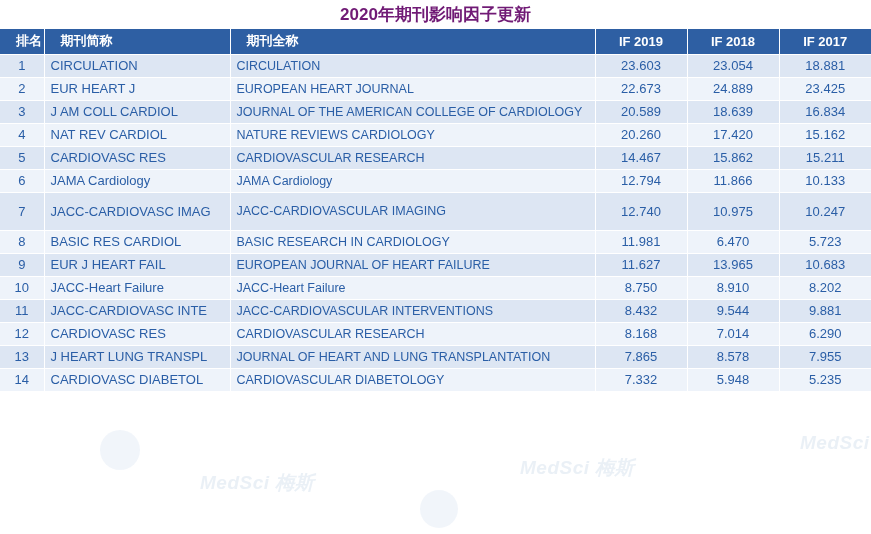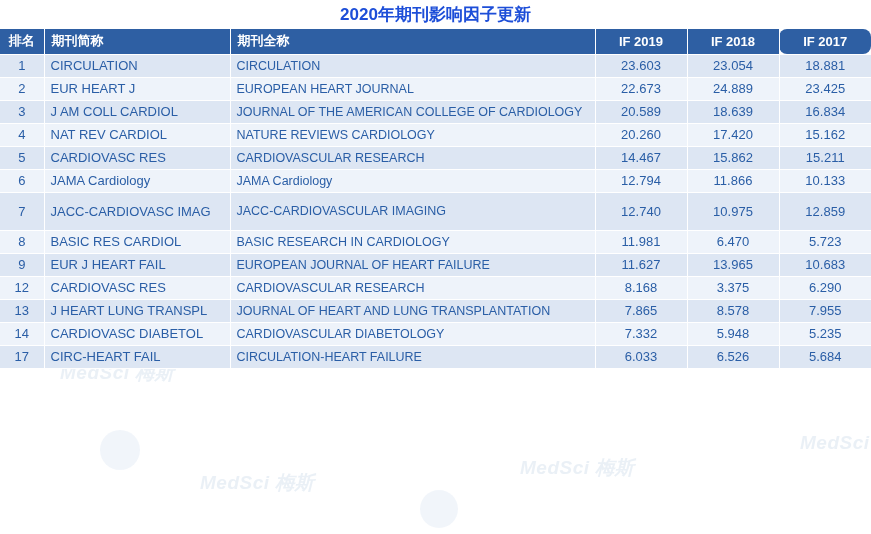--- a/index.html
+++ b/index.html
@@ -39,43 +39,43 @@
     border-radius: 50%;
     background: rgba(150,180,215,0.13);
     pointer-events: none;
   }
   #title-bar {
     height: 29px;
     line-height: 29px;
     text-align: center;
     font-size: 17px;
     font-weight: bold;
-    color: #1d4ed8;
+    color: #701a75;
     position: relative;
     z-index: 3;
   }
   table {
     border-collapse: collapse;
     width: 871px;
     table-layout: fixed;
     position: relative;
     z-index: 2;
   }
   thead th {
     background: #2e5fa3;
     color: #ffffff;
     font-size: 13px;
     font-weight: bold;
     height: 25px;
     border-right: 1px solid #ffffff;
     border-bottom: 1px solid #ffffff;
-    padding: 0 7px;
+    padding: 0 16px;
     white-space: nowrap;
   }
-  thead th:last-child { border-right: none; border-radius: 8px; }
+  thead th:last-child { border-right: none; }
   tbody td {
     height: 23px;
     font-size: 13px;
     color: #2a5ea6;
     padding: 1px 6px;
     border-right: 1px solid #ffffff;
     border-bottom: 1px solid #ffffff;
     overflow: hidden;
     white-space: nowrap;
   }
@@ -177,65 +177,73 @@
           <td class="c-if">12.794</td>
           <td class="c-if">11.866</td>
           <td class="c-if">10.133</td>
         </tr>
         <tr class="odd tall">
           <td class="c-rank">7</td>
           <td class="c-abbr">JACC-CARDIOVASC IMAG</td>
           <td class="c-full">JACC-CARDIOVASCULAR IMAGING</td>
           <td class="c-if">12.740</td>
           <td class="c-if">10.975</td>
-          <td class="c-if">12.859</td>
+          <td class="c-if">10.247</td>
         </tr>
         <tr class="even">
           <td class="c-rank">8</td>
           <td class="c-abbr">BASIC RES CARDIOL</td>
           <td class="c-full">BASIC RESEARCH IN CARDIOLOGY</td>
           <td class="c-if">11.981</td>
           <td class="c-if">6.470</td>
           <td class="c-if">5.723</td>
         </tr>
         <tr class="odd">
           <td class="c-rank">9</td>
           <td class="c-abbr">EUR J HEART FAIL</td>
           <td class="c-full">EUROPEAN JOURNAL OF HEART FAILURE</td>
           <td class="c-if">11.627</td>
           <td class="c-if">13.965</td>
           <td class="c-if">10.683</td>
         </tr>
         <tr class="even">
+          <td class="c-rank">10</td>
+          <td class="c-abbr">JACC-Heart Failure</td>
+          <td class="c-full">JACC-Heart Failure</td>
+          <td class="c-if">8.750</td>
+          <td class="c-if">8.910</td>
+          <td class="c-if">8.202</td>
+        </tr>
+        <tr class="odd">
+          <td class="c-rank">11</td>
+          <td class="c-abbr">JACC-CARDIOVASC INTE</td>
+          <td class="c-full">JACC-CARDIOVASCULAR INTERVENTIONS</td>
+          <td class="c-if">8.432</td>
+          <td class="c-if">9.544</td>
+          <td class="c-if">9.881</td>
+        </tr>
+        <tr class="even">
           <td class="c-rank">12</td>
           <td class="c-abbr">CARDIOVASC RES</td>
           <td class="c-full">CARDIOVASCULAR RESEARCH</td>
           <td class="c-if">8.168</td>
-          <td class="c-if">3.375</td>
+          <td class="c-if">7.014</td>
           <td class="c-if">6.290</td>
         </tr>
         <tr class="odd">
           <td class="c-rank">13</td>
           <td class="c-abbr">J HEART LUNG TRANSPL</td>
           <td class="c-full">JOURNAL OF HEART AND LUNG TRANSPLANTATION</td>
           <td class="c-if">7.865</td>
           <td class="c-if">8.578</td>
           <td class="c-if">7.955</td>
         </tr>
         <tr class="even">
           <td class="c-rank">14</td>
           <td class="c-abbr">CARDIOVASC DIABETOL</td>
           <td class="c-full">CARDIOVASCULAR DIABETOLOGY</td>
           <td class="c-if">7.332</td>
           <td class="c-if">5.948</td>
           <td class="c-if">5.235</td>
         </tr>
-        <tr class="odd">
-          <td class="c-rank">17</td>
-          <td class="c-abbr">CIRC-HEART FAIL</td>
-          <td class="c-full">CIRCULATION-HEART FAILURE</td>
-          <td class="c-if">6.033</td>
-          <td class="c-if">6.526</td>
-          <td class="c-if">5.684</td>
-        </tr>
       </tbody>
   </table>
 </div>
 
 </body></html>

